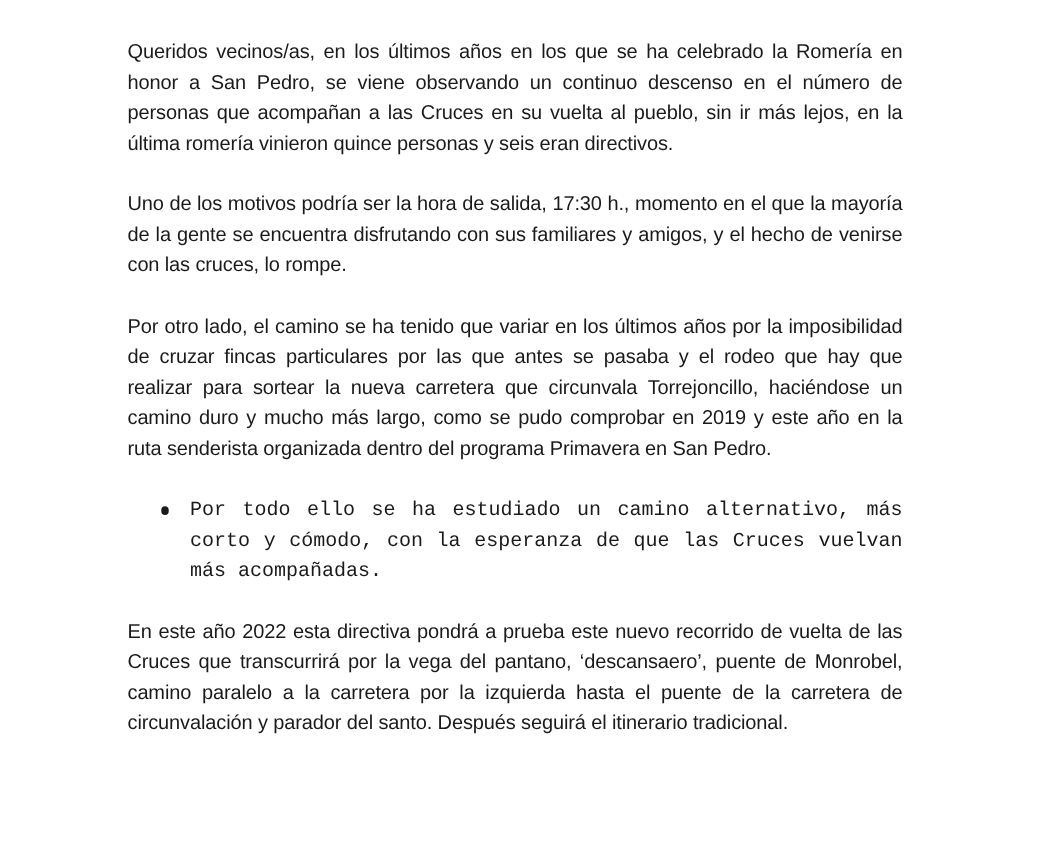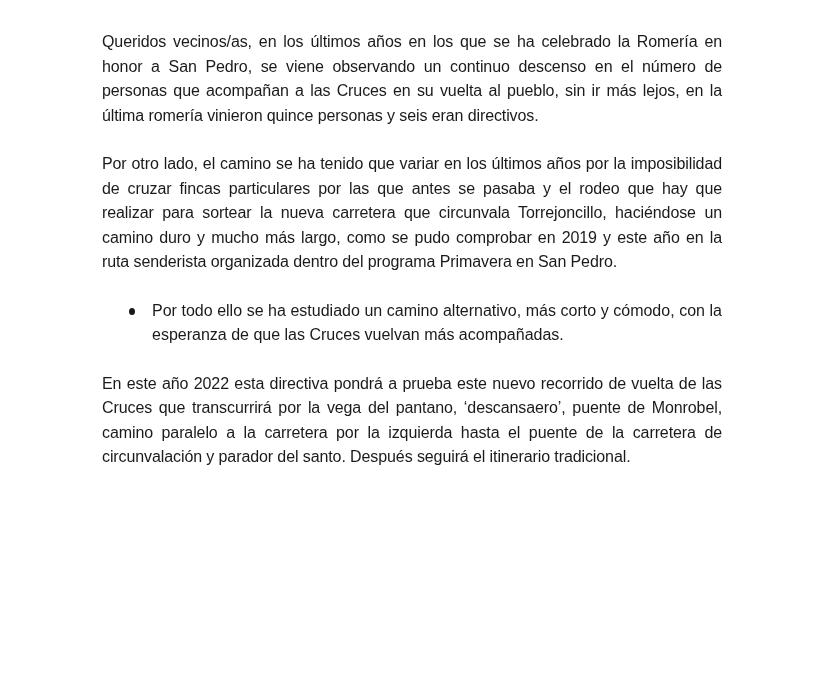--- a/index.html
+++ b/index.html
@@ -30,38 +30,40 @@
   }
   ul.bullets {
     margin: 0 0 24px 0;
     padding: 0;
     list-style: none;
   }
   ul.bullets li {
     position: relative;
     padding-left: 50px;
     text-align: justify;
+    font-family: Liberation Mono, monospace;
   }
   ul.bullets li::before {
     content: "";
     position: absolute;
     left: 27px;
     top: 9px;
     width: 6px;
     height: 7px;
     border-radius: 50%;
     background: #1a1a1a;
   }
   .p1 { margin-top: 20px; }
 </style>
 </head>
 <body>
 
 <div class="page">
   <p class="para p1">Queridos vecinos/as, en los últimos años en los que se ha celebrado la Romería en honor a San Pedro, se viene observando un continuo descenso en el número de personas que acompañan a las Cruces en su vuelta al pueblo, sin ir más lejos, en la última romería vinieron quince personas y seis eran directivos.</p>
+  <p class="para">Uno de los motivos podría ser la hora de salida, 17:30 h., momento en el que la mayoría de la gente se encuentra disfrutando con sus familiares y amigos, y el hecho de venirse con las cruces, lo rompe.</p>
   <p class="para">Por otro lado, el camino se ha tenido que variar en los últimos años por la imposibilidad de cruzar fincas particulares por las que antes se pasaba y el rodeo que hay que realizar para sortear la nueva carretera que circunvala Torrejoncillo, haciéndose un camino duro y mucho más largo, como se pudo comprobar en 2019 y este año en la ruta senderista organizada dentro del programa Primavera en San Pedro.</p>
 
   <ul class="bullets">
     <li>Por todo ello se ha estudiado un camino alternativo, más corto y cómodo, con la esperanza de que las Cruces vuelvan más acompañadas.</li>
   </ul>
 
   <p class="para">En este año 2022 esta directiva pondrá a prueba este nuevo recorrido de vuelta de las Cruces que transcurrirá por la vega del pantano, ‘descansaero’, puente de Monrobel, camino paralelo a la carretera por la izquierda hasta el puente de la carretera de circunvalación y parador del santo. Después seguirá el itinerario tradicional.</p>
 
 </div>
 

